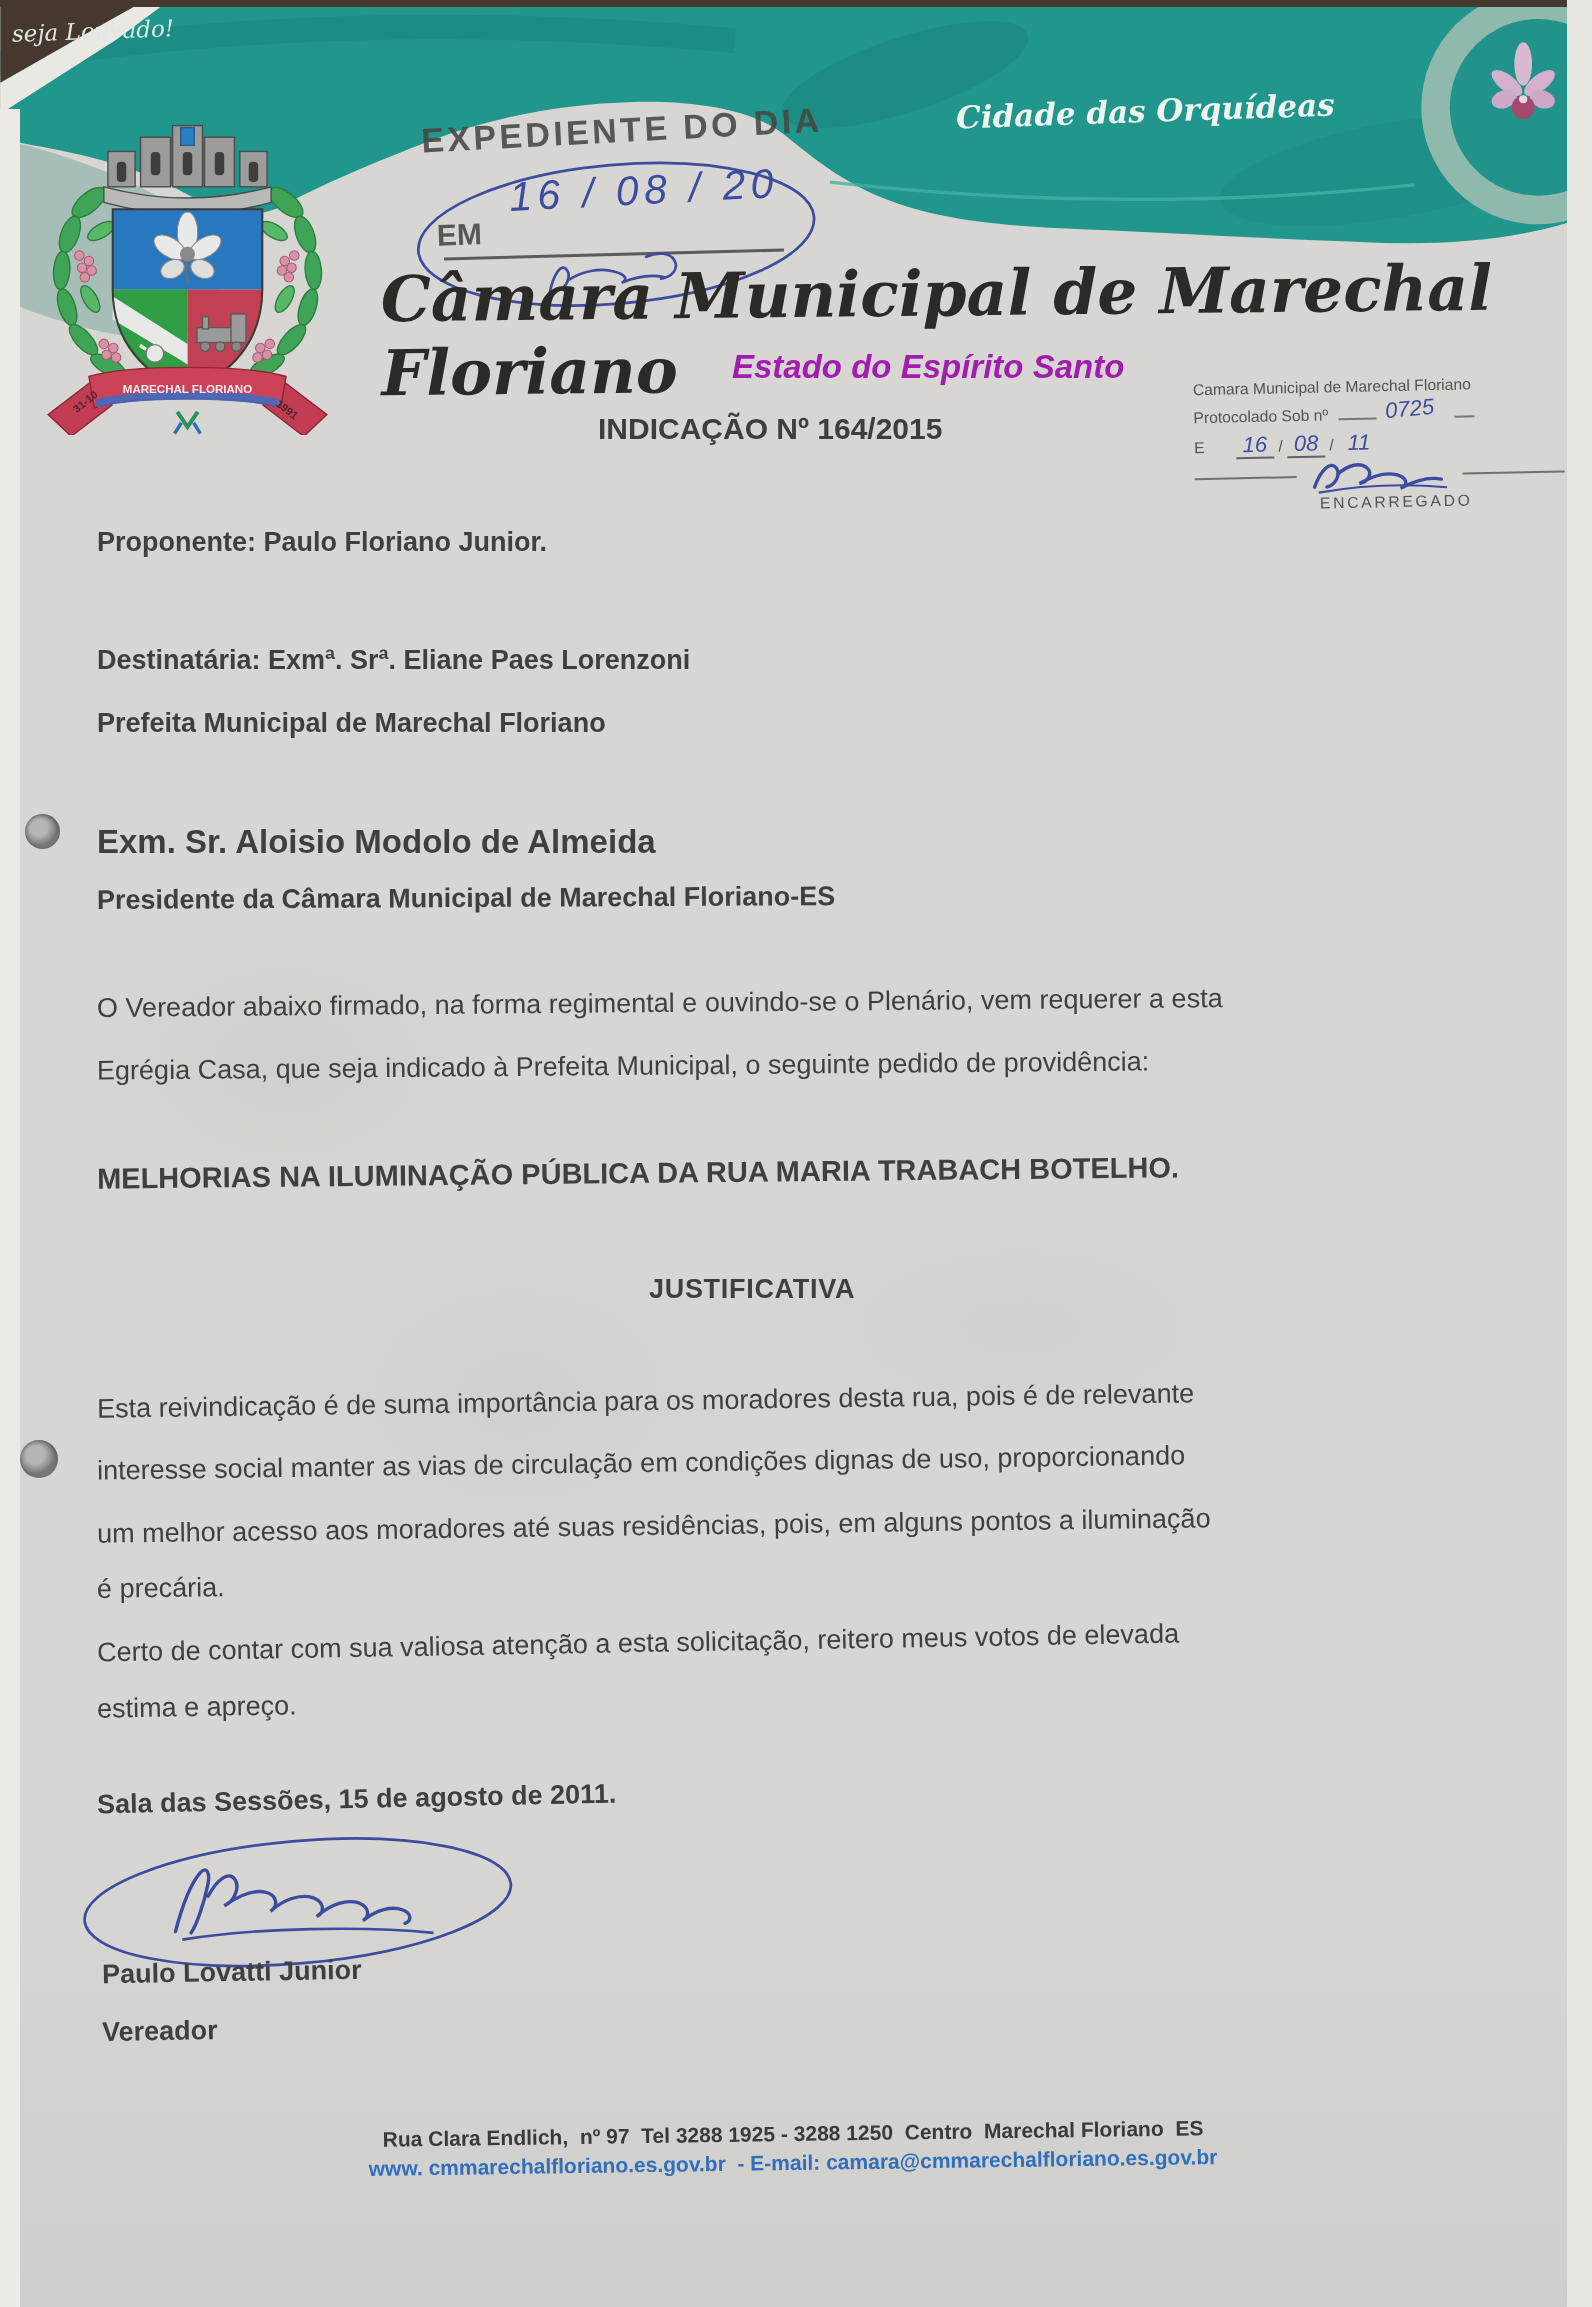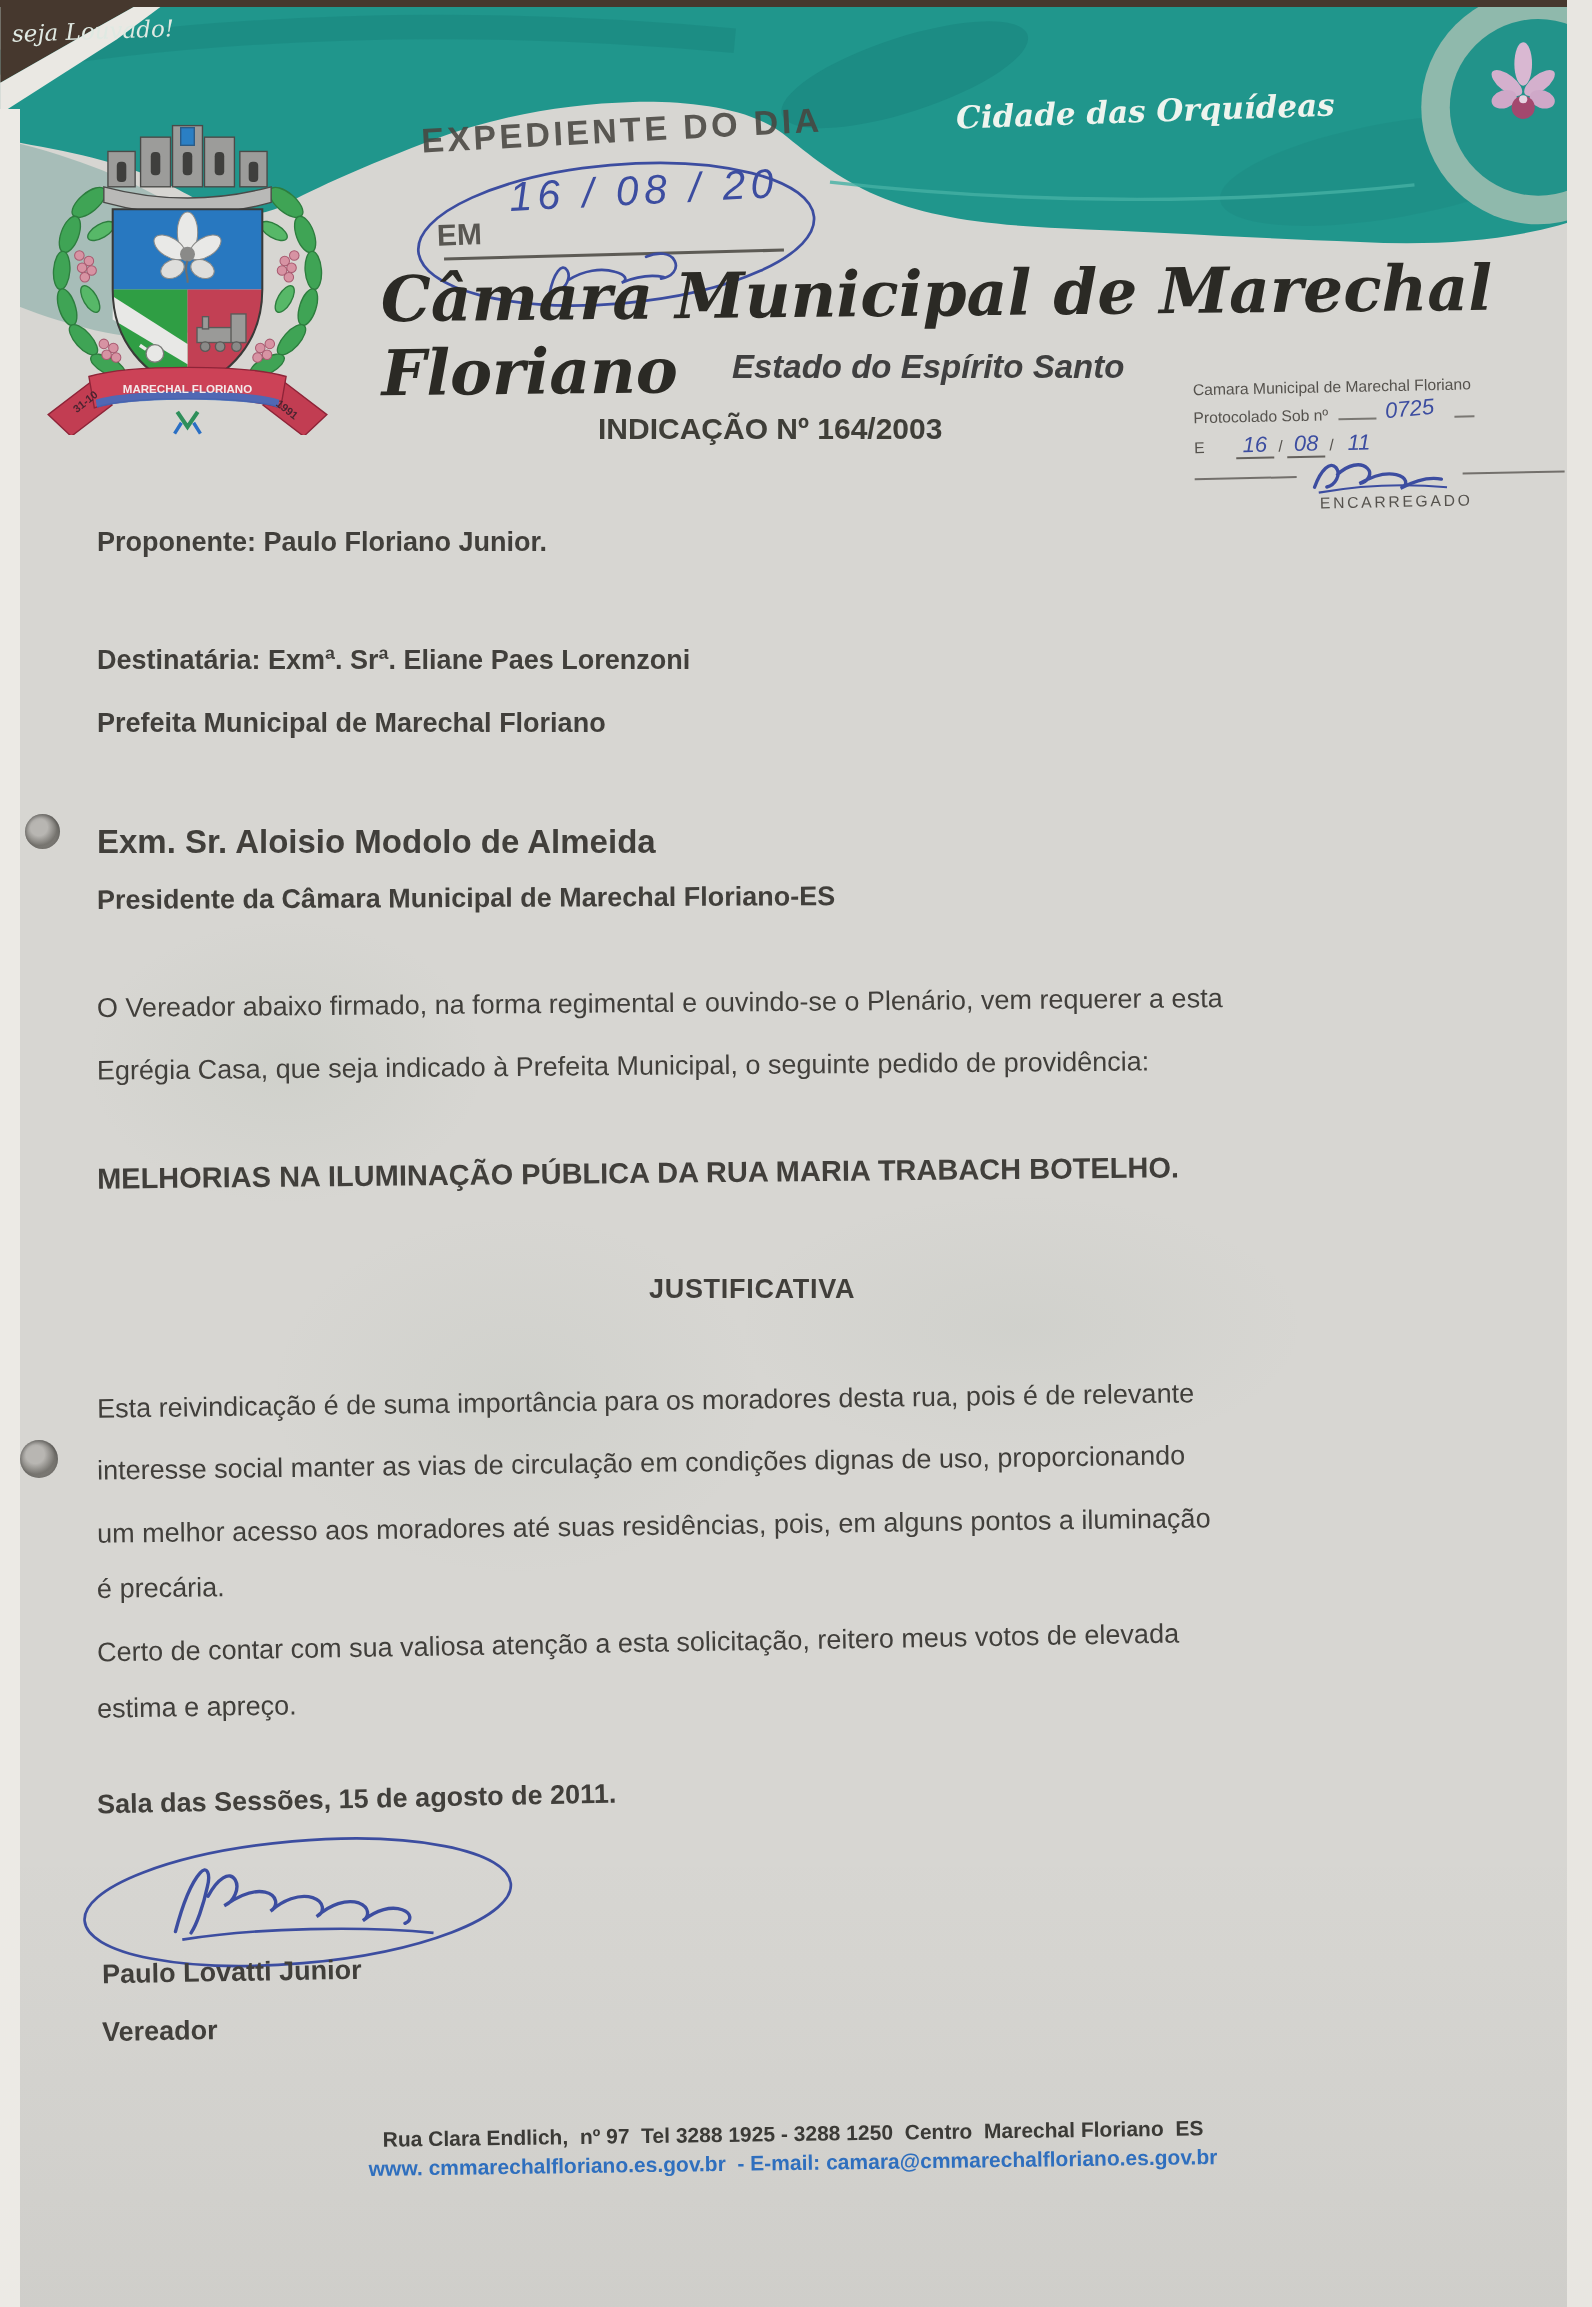--- a/index.html
+++ b/index.html
@@ -188,22 +188,22 @@
       <path d="M80,44 C130,28 300,28 350,44 L348,56 C300,40 130,40 82,56 Z" fill="#3a6fc4" opacity="0.85"></path>
       <text x="215" y="34" text-anchor="middle" font-size="17" font-weight="bold" fill="#f3e9ea" font-family="Liberation Sans, sans-serif">MARECHAL FLORIANO</text>
       <text x="52" y="64" font-size="16" font-weight="bold" fill="#4a2430" transform="rotate(-38 52 64)" font-family="Liberation Sans, sans-serif">31-10</text>
       <text x="344" y="52" font-size="16" font-weight="bold" fill="#4a2430" transform="rotate(38 344 52)" font-family="Liberation Sans, sans-serif">1991</text>
       <path d="M200,62 L215,84 L230,62" fill="none" stroke="#2e8f5a" stroke-width="6"></path>
       <path d="M206,78 L196,94 M224,78 L234,94" stroke="#2a6fc4" stroke-width="5"></path>
     </g>
   </svg>
 
   <div class="abs script bold" style="left:381px;top:256px;font-size:63px;color:#2b2a25;transform:rotate(-0.6deg);">Câmara Municipal de Marechal Floriano</div>
-  <div class="abs bold" style="left:732px;top:348px;font-size:33px;font-style:italic;color:#404040;text-align:right;">Estado do Espírito Santo</div>
-  <div class="abs bold" style="left:598px;top:412px;font-size:30px;color:#3f3e38;">INDICAÇÃO Nº 164/2003</div>
+  <div class="abs bold" style="left:732px;top:348px;font-size:33px;font-style:italic;color:#a21caf;text-align:right;">Estado do Espírito Santo</div>
+  <div class="abs bold" style="left:598px;top:412px;font-size:30px;color:#3f3e38;">INDICAÇÃO Nº 164/2015</div>
 
   <div class="abs" style="left:1194px;top:378px;width:402px;font-size:15.7px;color:#55524d;transform:rotate(-1.2deg);line-height:1.0;">
     <div style="margin-bottom:6.8px;">Camara Municipal de Marechal Floriano</div>
     <div style="margin-bottom:8.2px;">
       <span>Protocolado Sob nº</span>
       <span class="dash" style="width:38px;margin:0 5.4px;"></span>
       <span class="pen" style="font-size:22px;font-style:italic;display:inline-block;transform:rotate(-4deg) translateY(-2.7px);">0725</span>
       <span class="dash" style="width:20.4px;margin-left:15px;"></span>
     </div>
     <div>

